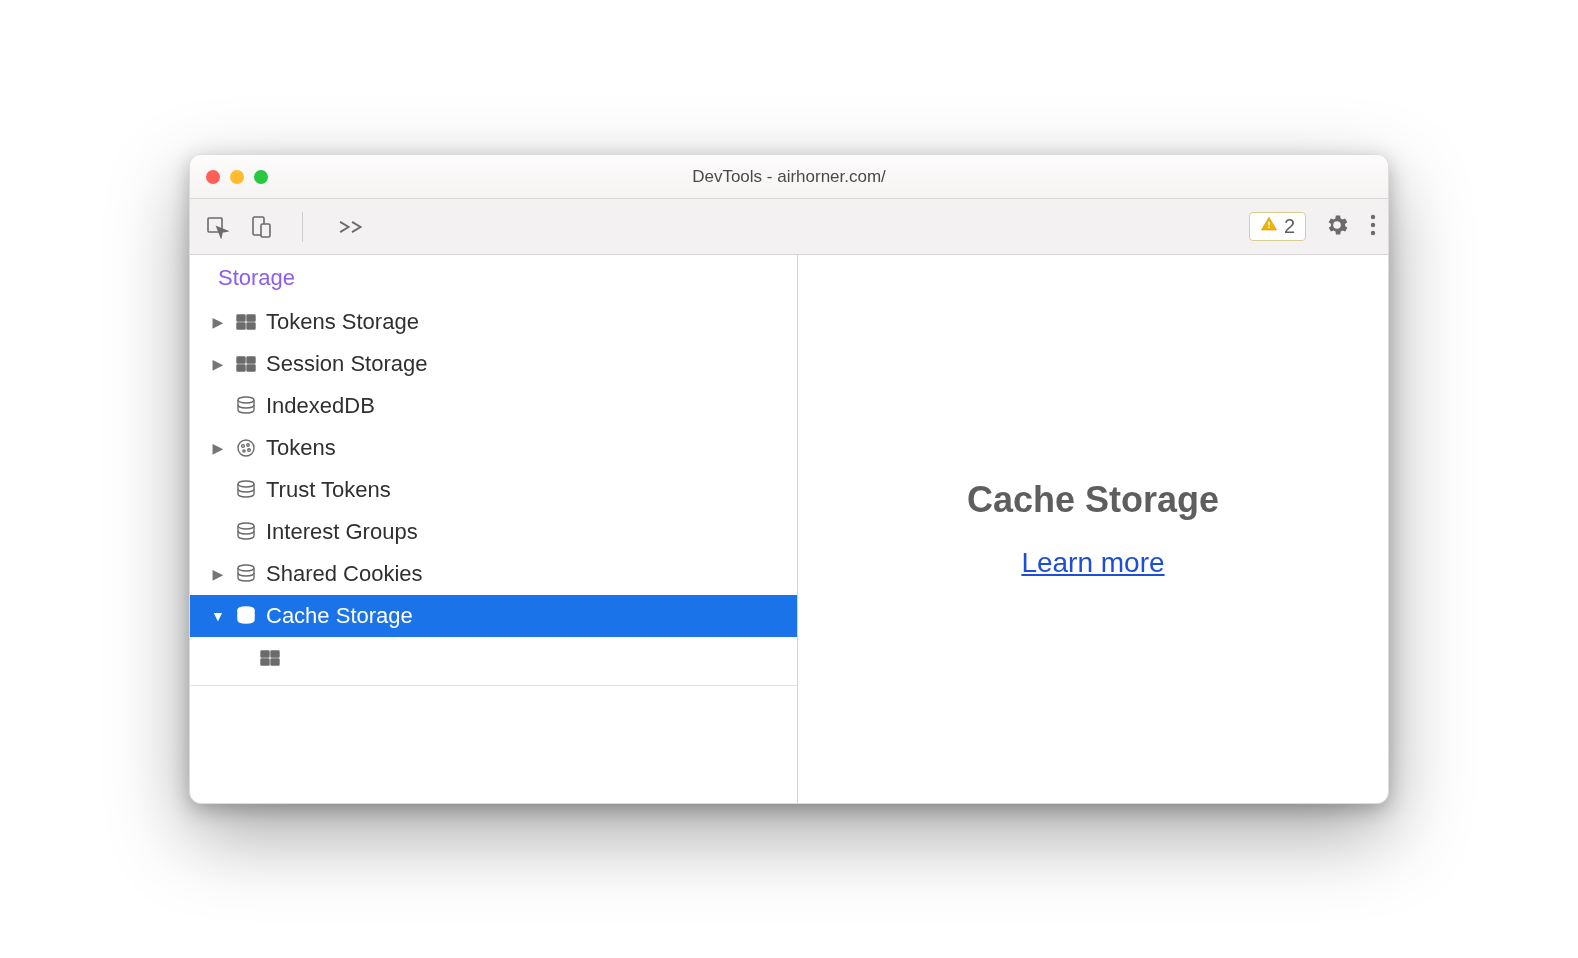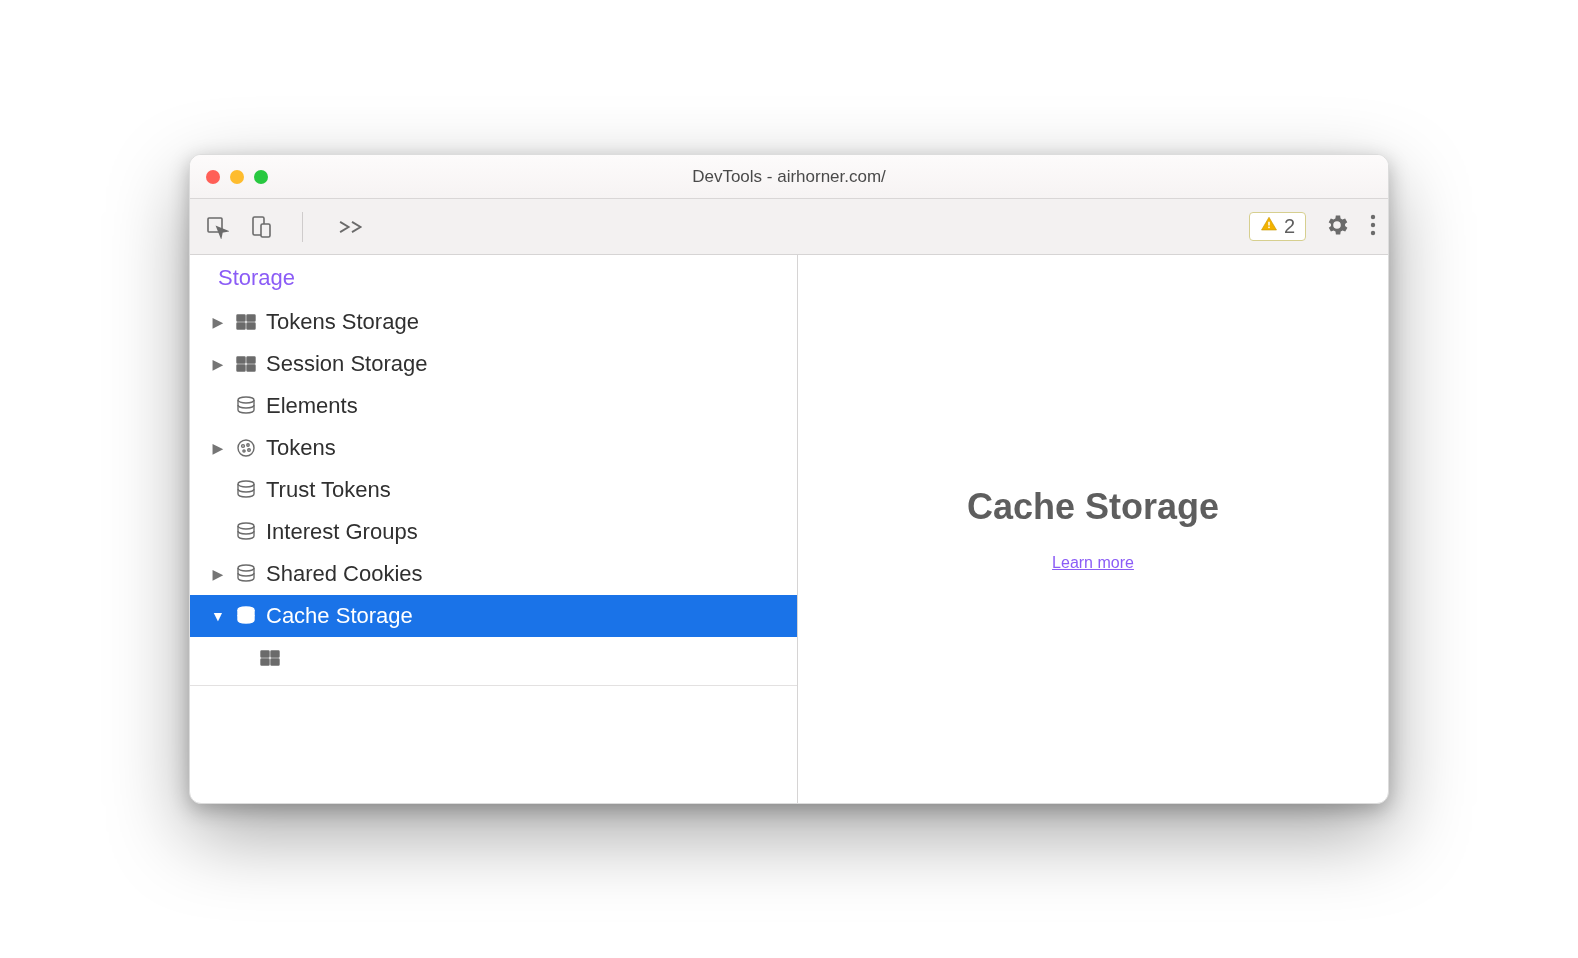--- a/index.html
+++ b/index.html
@@ -96,21 +96,21 @@
   .tree li .icon { width: 28px; display:inline-flex; justify-content:center; margin-right: 6px; }
   .tree li .icon svg { width:22px; height:22px; }
   .tree li.selected { background:#1a73e8; color:#fff; }
   .tree li.selected .arrow { color:#fff; }
   .tree li.selected .icon svg { stroke:#fff; fill:#fff; }
   .tree li.child { padding-left: 66px; }
   .tree li.child .icon { margin-right: 8px; }
 
   .main { flex:1; display:flex; align-items:center; justify-content:center; flex-direction:column; gap: 26px; }
   .main h1 { font-size: 36px; color:#5e5e5e; font-weight:700; }
-  .main a { font-size: 16px; color:#8b5cf6; text-decoration: underline; text-align: center; }
+  .main a { font-size: 28px; color:#1d4ed8; text-decoration: underline; text-align: center; }
 
   
   .muted-stroke { stroke:#6b6b6b; fill:none; }
 </style>
 </head>
 <body>
 <div class="stage">
 
 <div class="window">
 
@@ -194,21 +194,21 @@
               </span>
               <span>Session Storage</span>
             </li>
             <li>
               <span class="arrow"></span>
               <span class="icon">
                 <svg viewBox="0 0 22 22" stroke="#6b6b6b" fill="none" stroke-width="1.4">
                   <use href="#ico-database"></use>
                 </svg>
               </span>
-              <span>Elements</span>
+              <span>IndexedDB</span>
             </li>
             <li>
               <span class="arrow">▶</span>
               <span class="icon">
                 <svg viewBox="0 0 22 22" stroke="#6b6b6b" fill="none" stroke-width="1.4">
                   <use href="#ico-cookie"></use>
                 </svg>
               </span>
               <span>Tokens</span>
             </li>

